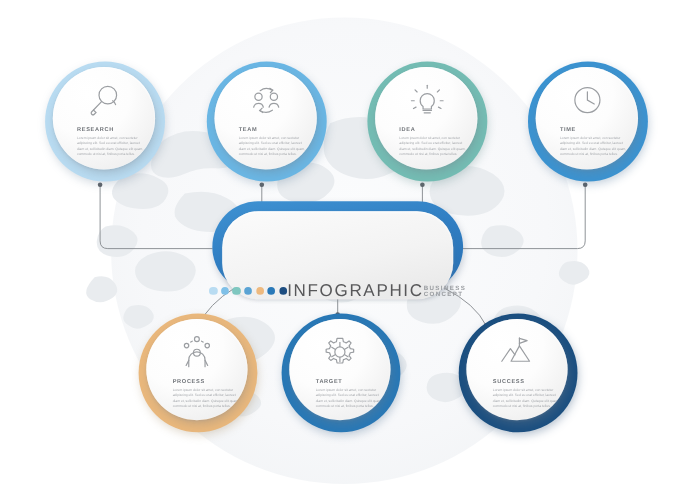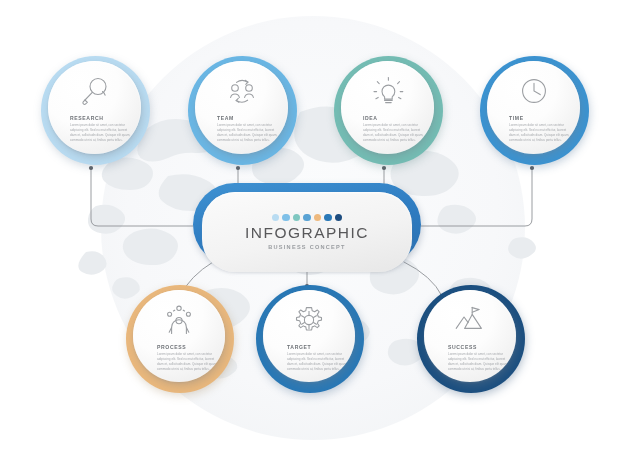--- a/index.html
+++ b/index.html
@@ -61,21 +61,21 @@
     border-radius:42px;
     background:linear-gradient(170deg,#3f92d2 0%,#2f7dc2 48%,#2a6fb0 100%);
     box-shadow:1px 3px 7px rgba(90,110,135,0.30);
   }
   #center-inner{
     position:absolute;left:9px;top:9px;width:210px;height:80px;
     border-radius:33px;
     background:linear-gradient(168deg,#fbfbfb 0%,#f3f3f3 55%,#e7e7e7 100%);
     box-shadow:inset 0 1px 2px rgba(255,255,255,0.9),
                0 1px 3px rgba(130,135,145,0.20);
-    display:flex;flex-direction:column;align-items:center;justify-content:center;
+    display:flex;flex-direction:row;align-items:flex-end;justify-content:center;
   }
   #dots{display:flex;gap:3.2px;margin-bottom:4px;}
   #dots span{width:7.4px;height:7.4px;border-radius:50%;display:block;}
   #center-title{
     font-size:15.5px;letter-spacing:1.5px;color:#58585a;font-weight:400;
     line-height:1;
   }
   #center-sub{
     font-size:5.6px;letter-spacing:1.25px;color:#9a9da1;font-weight:700;
     margin-top:4px;line-height:1;

